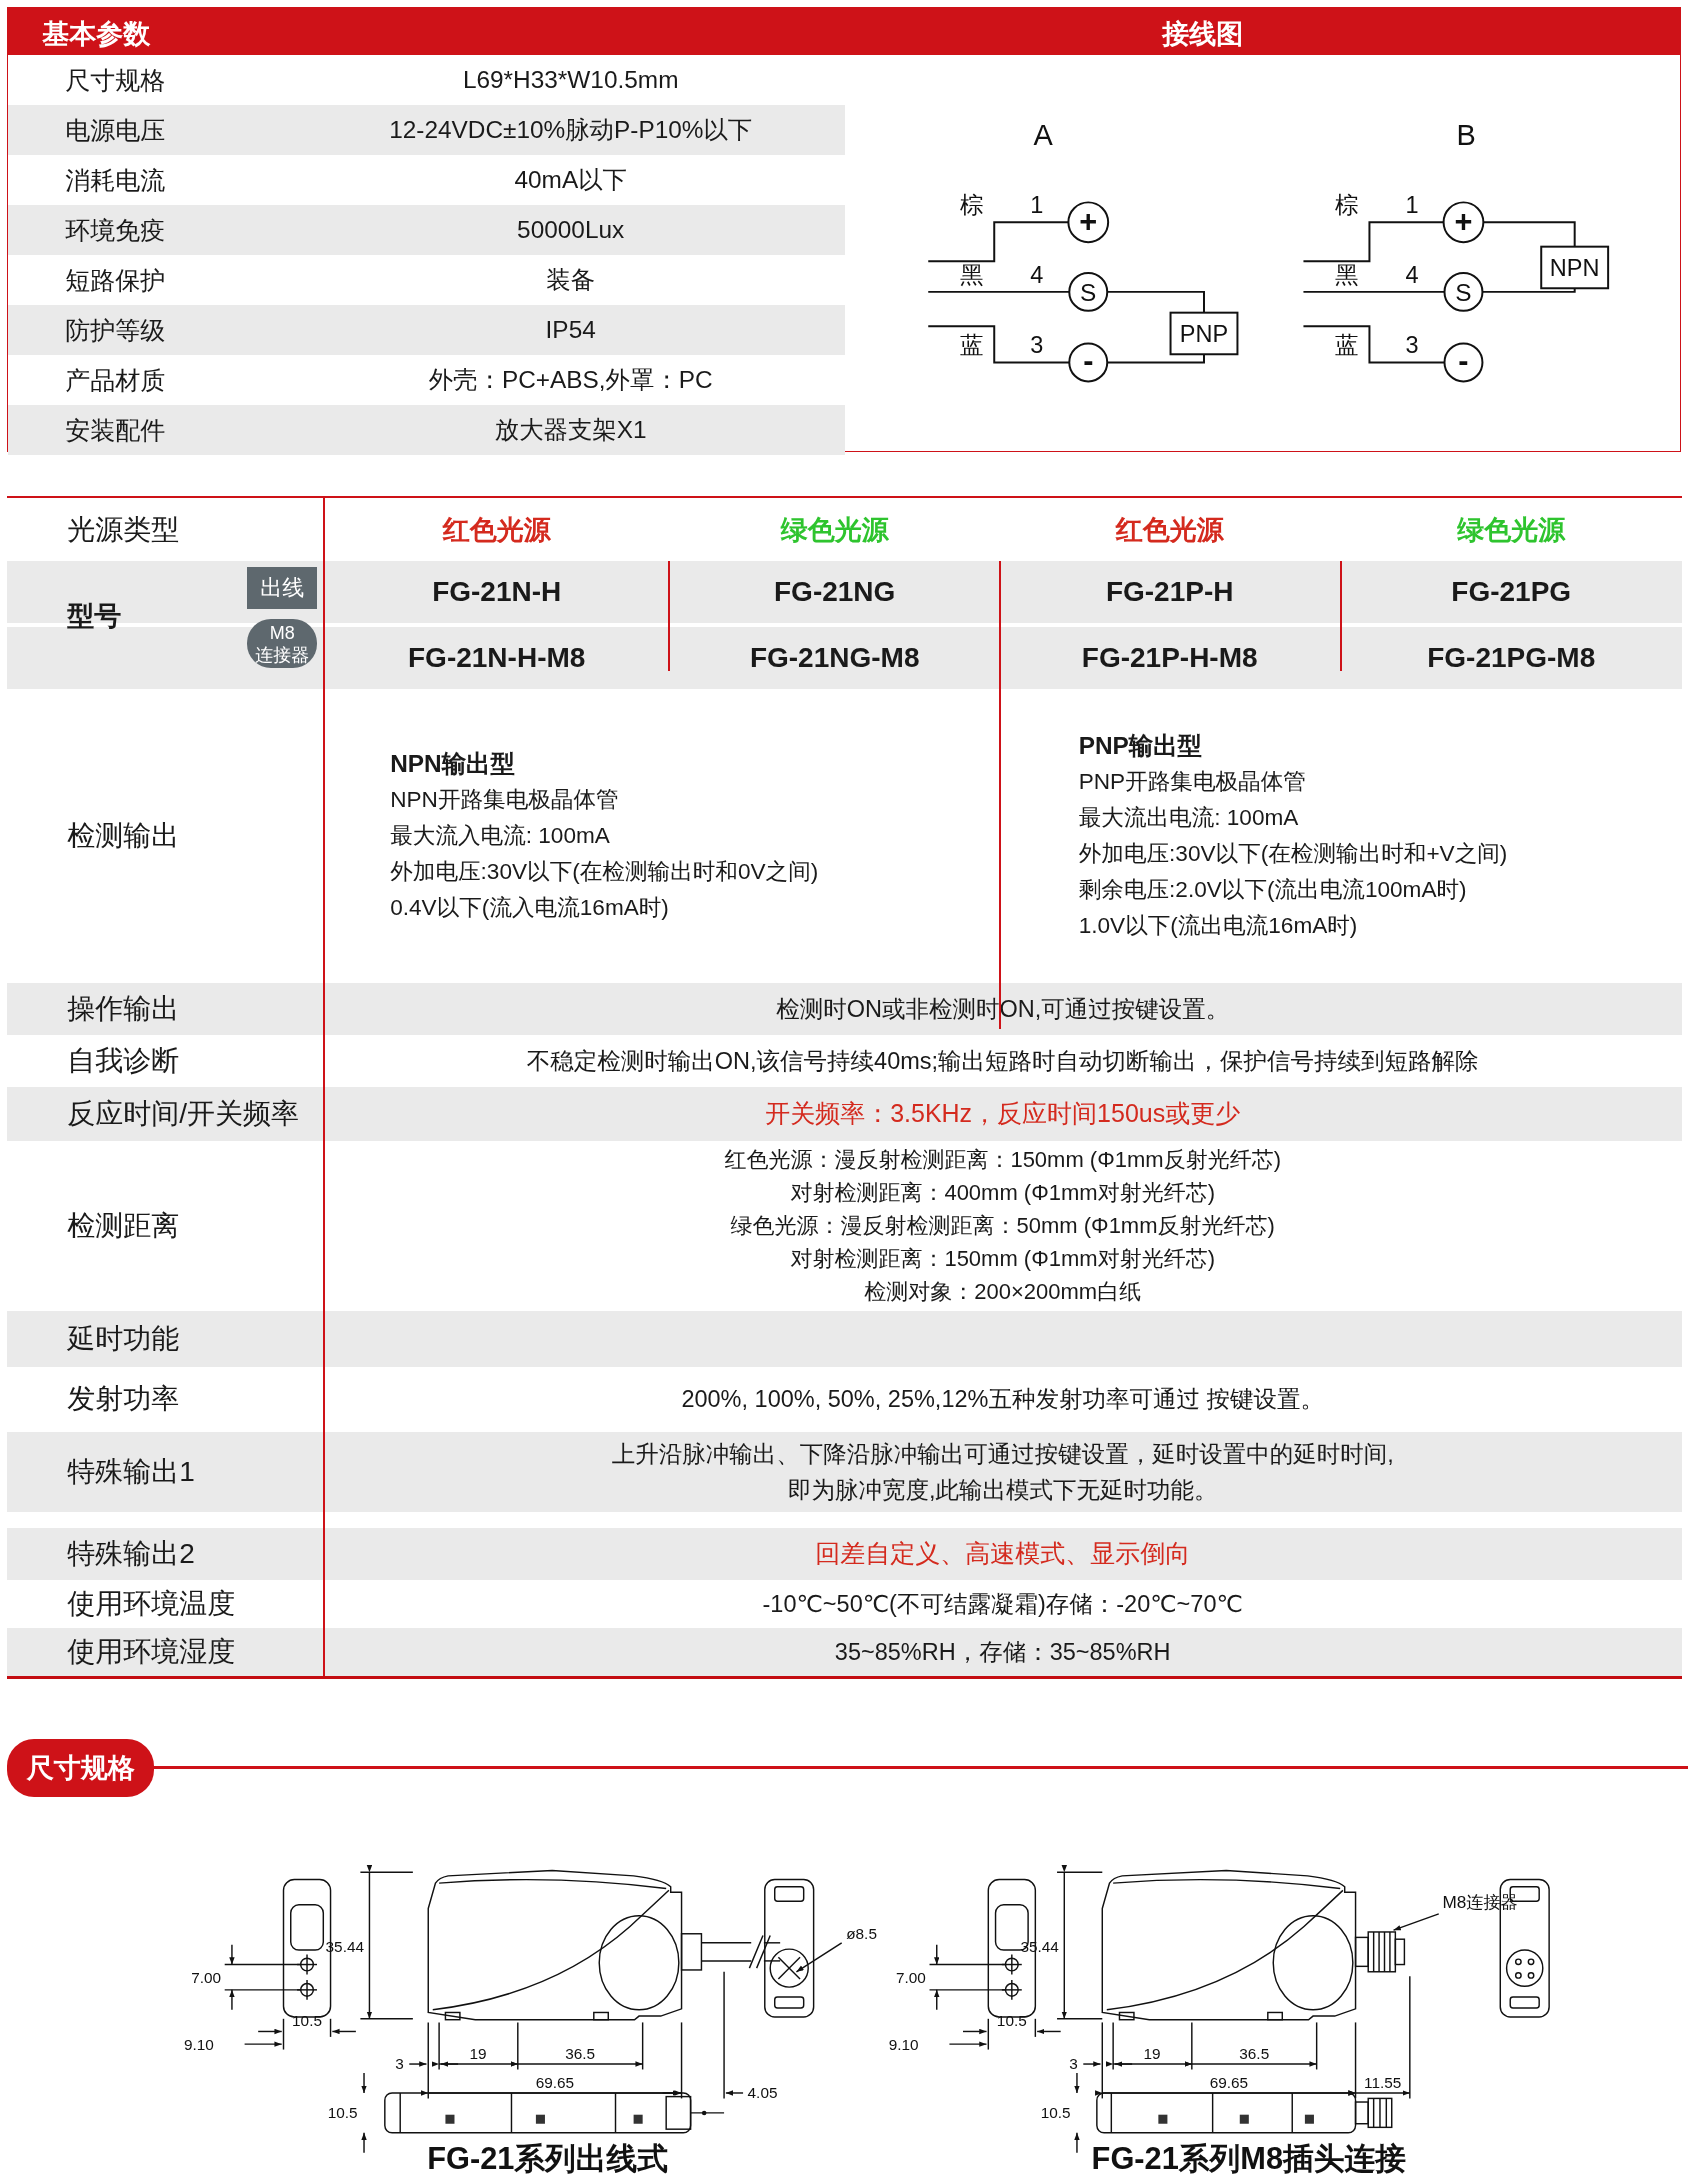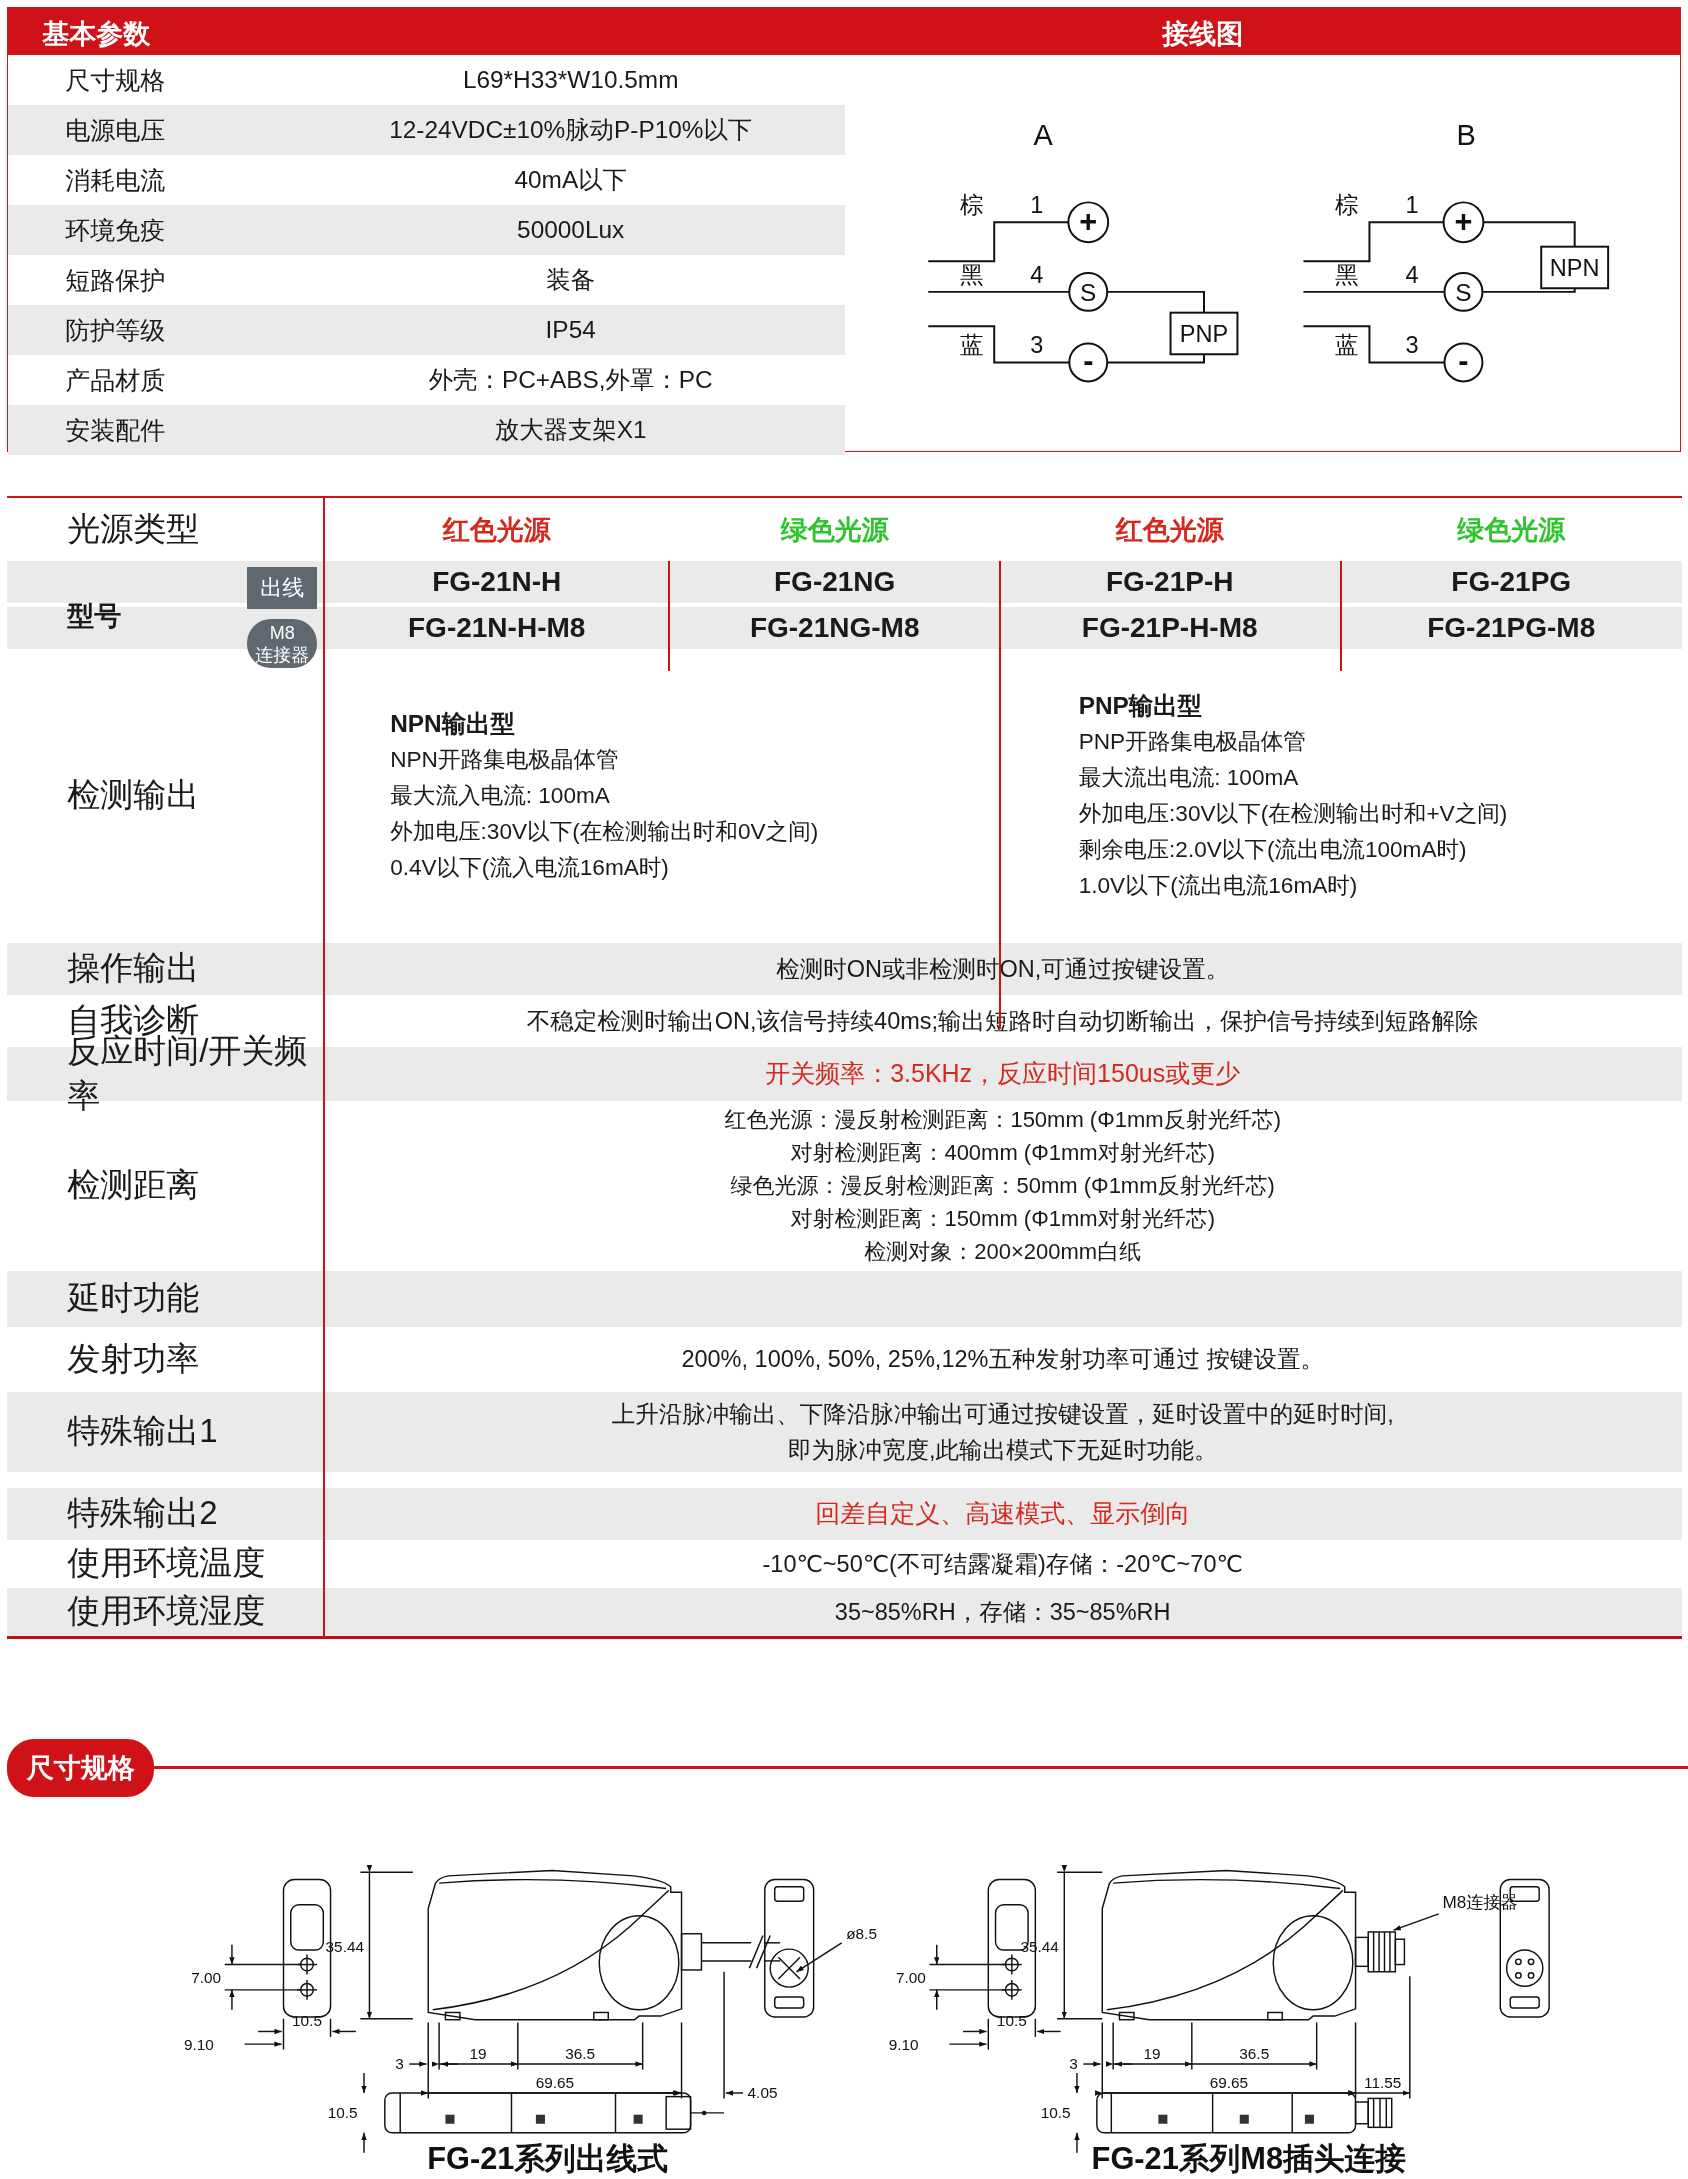--- a/index.html
+++ b/index.html
@@ -24,28 +24,28 @@
   .prow{display:flex;height:50px;align-items:center;}
   .prow.alt{background:var(--gray-row);}
   .plabel{flex:0 0 299px;padding-left:57px;font-size:25px;}
   .pvalue{flex:1;text-align:center;padding-right:11px;font-size:24.4px;}
 
   
   .spec{position:absolute;left:7.2px;top:496px;width:1675px;border-top:2.7px solid var(--red);border-bottom:3.6px solid #c40d12;}
   .vline{position:absolute;width:1.8px;background:var(--red);z-index:5;}
   .srow{display:flex;position:relative;}
   .g{background:var(--gray-row);}
-  .slabel{flex:0 0 316px;padding-left:60px;display:flex;align-items:center;font-size:33px;}
+  .slabel{flex:0 0 316px;padding-left:60px;display:flex;align-items:center;font-size:28px;}
   .svalue{flex:1;display:flex;flex-direction:column;align-items:center;justify-content:center;font-size:23.5px;text-align:center;}
   .headrow{height:63px;}
   .hcell{display:flex;align-items:center;justify-content:center;font-weight:bold;font-size:27px;}
   .hc1{width:347px;} .hc2{width:329px;} .hc3{width:341px;} .hc4{flex:1;}
   .red-t{color:var(--red-text);}
   .green-t{color:var(--green-text);}
-  .modelrow{height:42px;}
+  .modelrow{height:62px;}
   .modelgap{height:3.6px;background:#fff;}
   .mcell{display:flex;align-items:center;justify-content:center;font-weight:bold;font-size:28px;background:var(--gray-row);}
   .mlabelspacer{flex:0 0 316px;background:var(--gray-row);}
   .model-label{position:absolute;left:60px;top:63px;height:110px;display:flex;align-items:center;font-size:27px;font-weight:bold;z-index:6;}
   .badge{position:absolute;left:240px;width:70px;background:var(--badge);color:#fff;display:flex;flex-direction:column;align-items:center;justify-content:center;z-index:6;text-align:center;}
   .badge1{top:69px;height:42px;font-size:22px;}
   .badge2{top:121px;height:49px;font-size:18px;line-height:22px;border-radius:24px;}
   .detectrow{height:294px;}
   .half{width:677px;display:flex;flex-direction:column;justify-content:center;padding-left:67px;font-size:22.6px;line-height:36px;}
   .half2{width:683px;padding-left:79px;}

